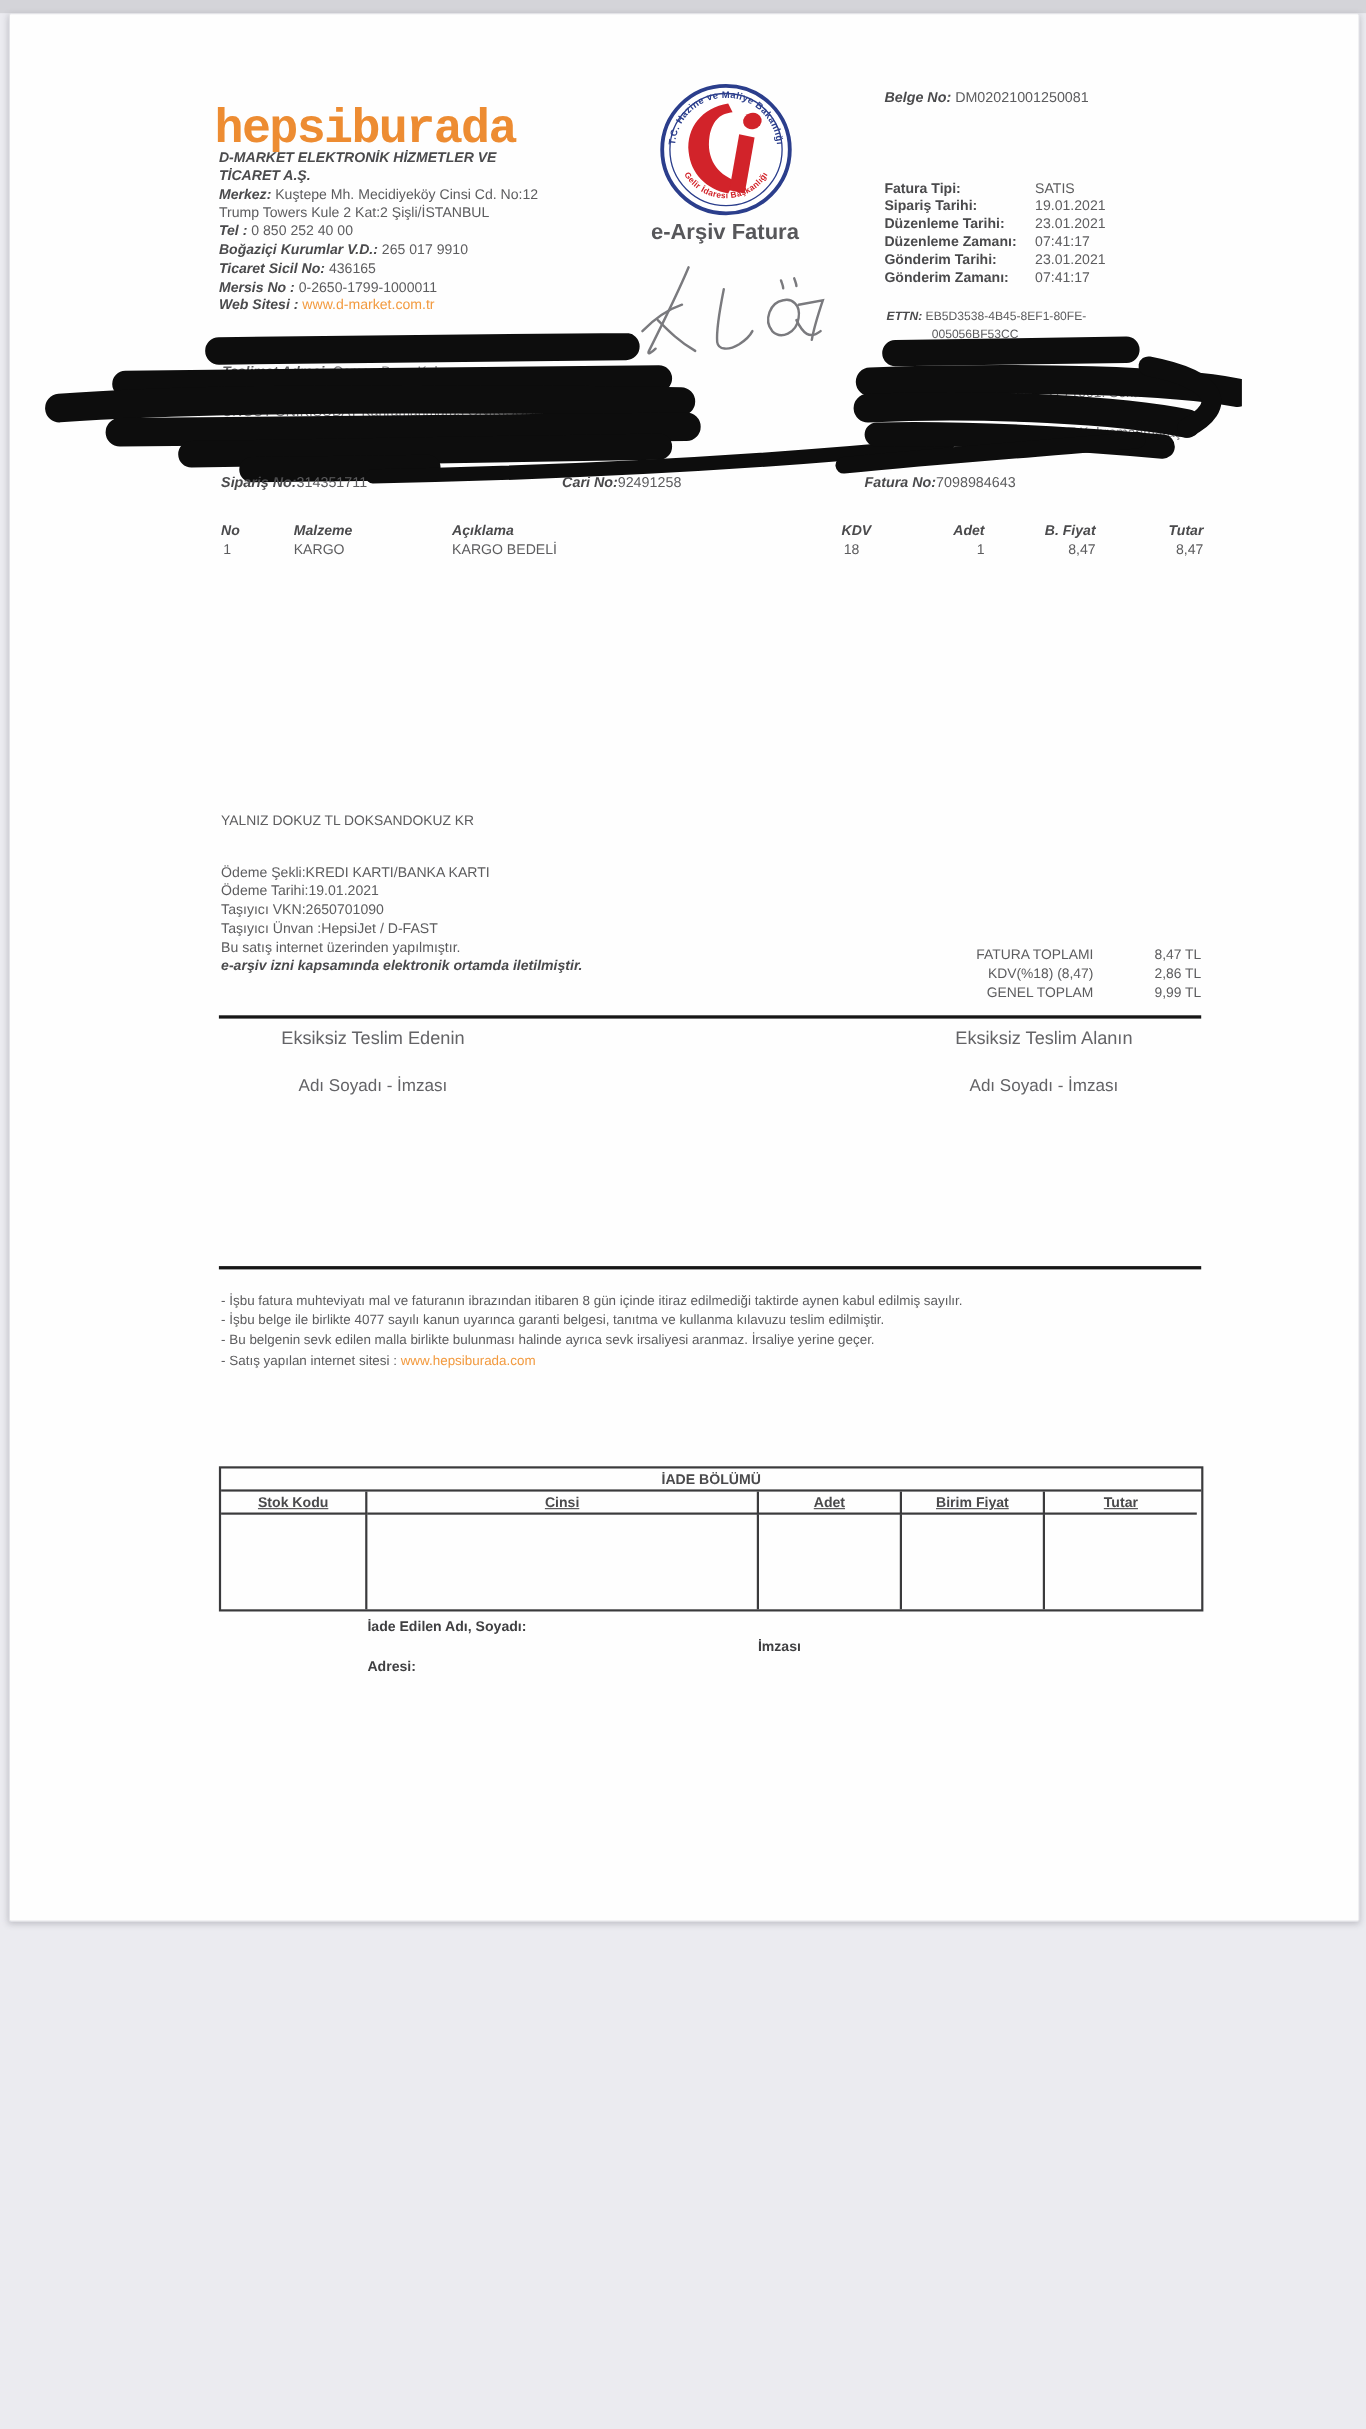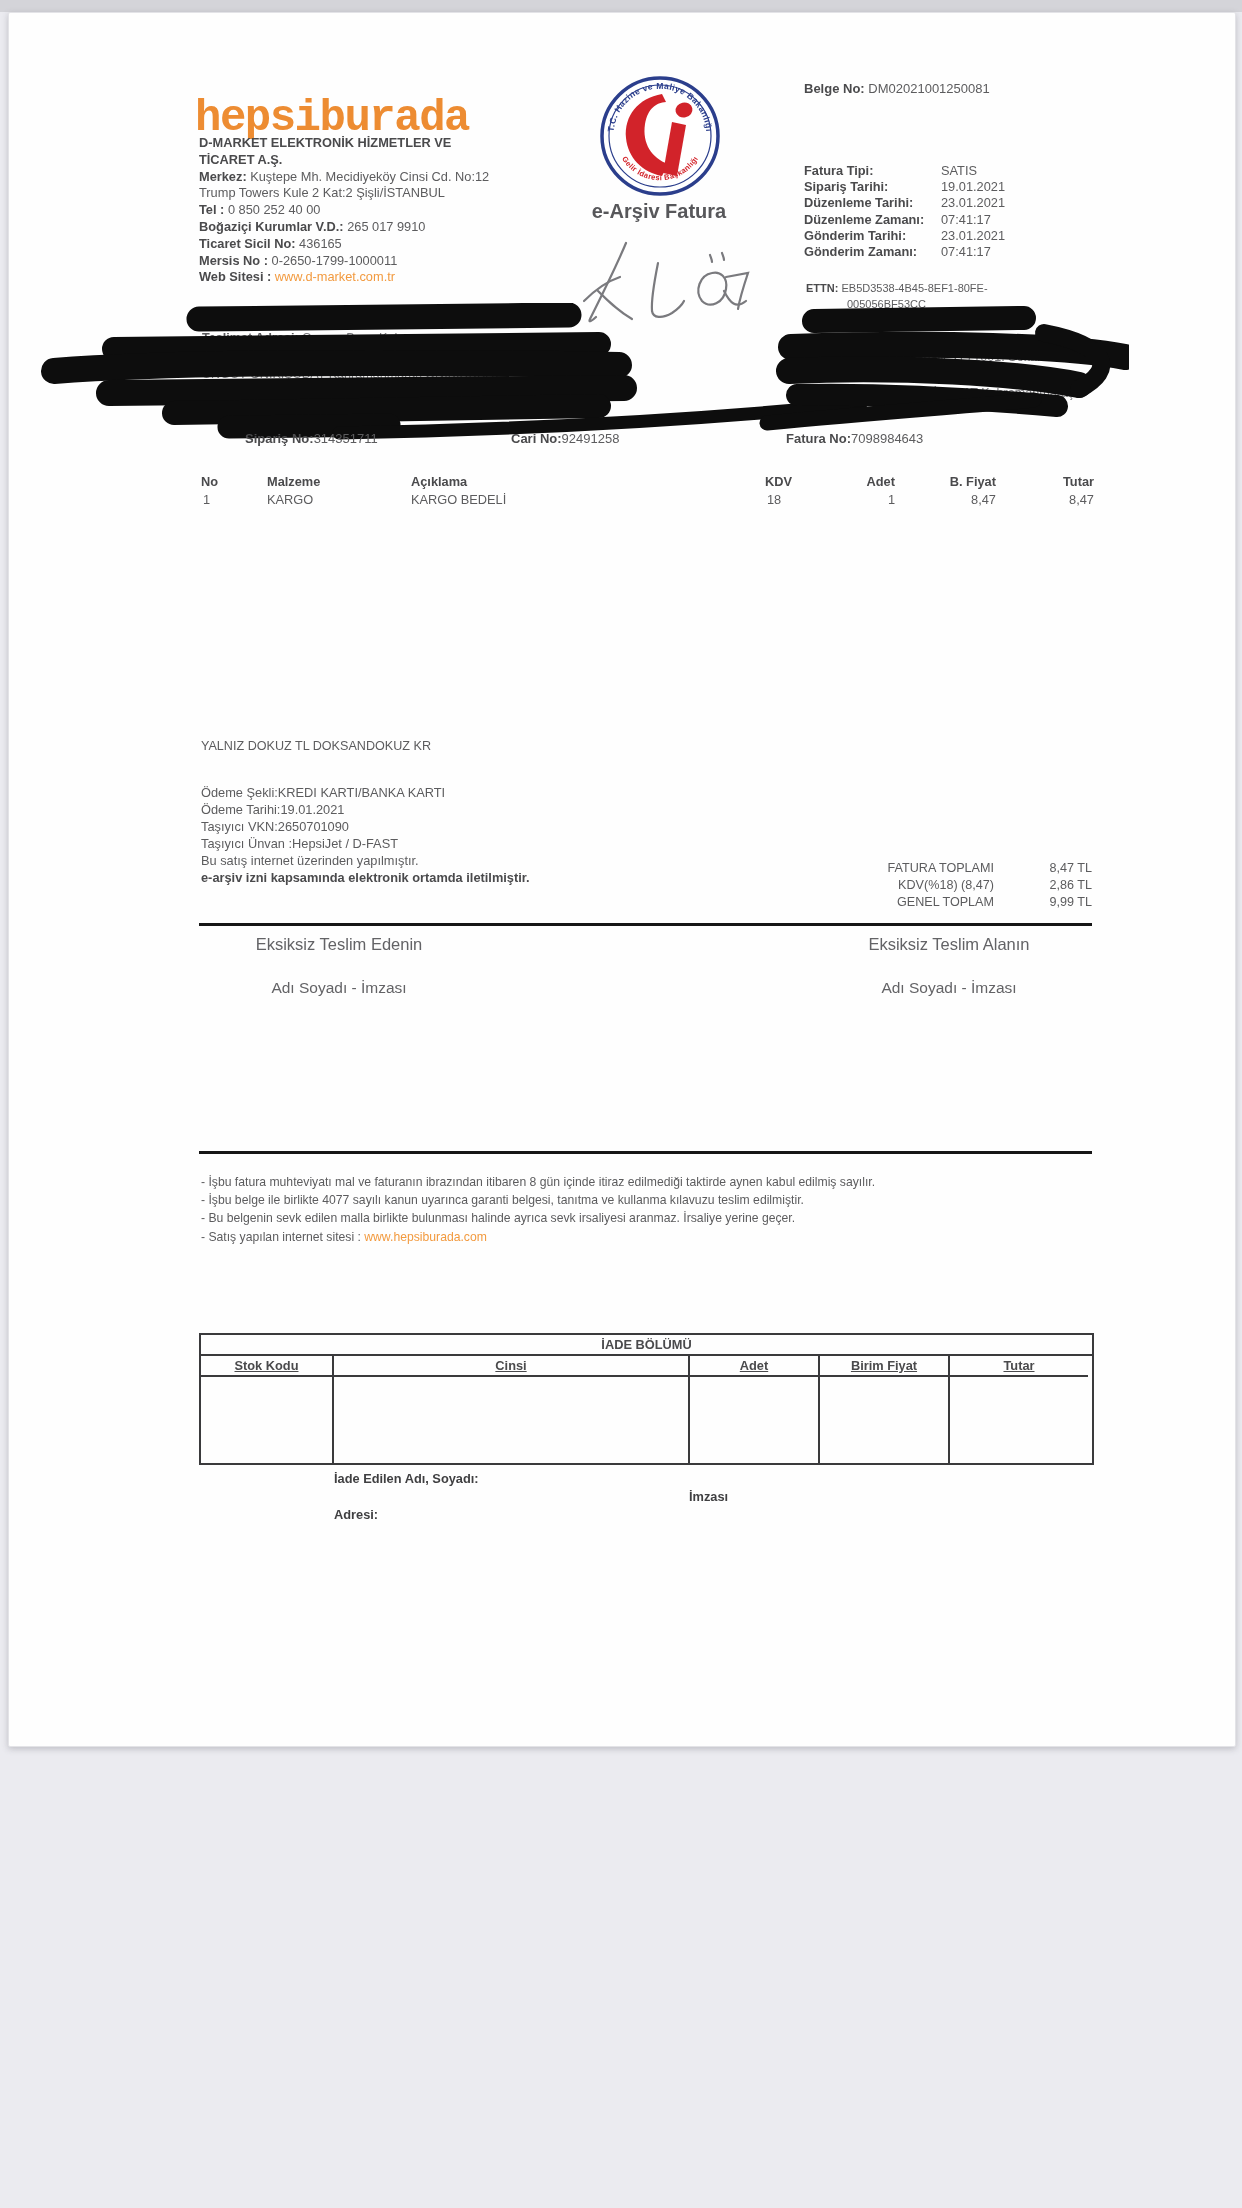--- a/index.html
+++ b/index.html
@@ -10,21 +10,21 @@
     color:var(--ink,#5c5c5e);
     -webkit-font-smoothing:antialiased;
   }
   .top-band{position:absolute;top:0;left:0;right:0;height:12px;background:#d4d4d9;}
   .page{
     position:absolute;left:8px;top:12px;width:1226px;height:1733px;
     background:#fefefe;border:1px solid #e3e3e7;border-radius:2px;
     box-shadow:0 2px 6px rgba(60,60,70,.25);
   }
   .abs{position:absolute;}
-  .b{font-weight:700;color:var(--ink-bold,#4b4b4d);}
+  .b{font-weight:700;color:var(--ink-bold,#4b4b4d);font-style:italic;}
   .logo{font-size:44px;font-weight:700;letter-spacing:-1.5px;color:var(--accent-orange,#ed8c32);}
   .company{font-size:12.8px;line-height:16.8px;white-space:nowrap;}
   .link{color:var(--link-orange,#f29a3f);text-decoration:none;cursor:pointer;}
   .doc-type{font-size:20px;font-weight:600;color:#57575a;text-align:center;}
   .belge{font-size:13px;white-space:nowrap;}
   .info{font-size:12.8px;line-height:16.2px;white-space:nowrap;}
   .info .lbl{display:inline-block;width:137px;font-weight:700;color:var(--ink-bold,#4b4b4d);}
   .ettn{font-size:11px;line-height:15.5px;white-space:nowrap;}
   .addr{font-size:12.6px;line-height:18px;white-space:nowrap;color:#77777a;}
   .refs{font-size:13px;white-space:nowrap;}
@@ -145,21 +145,21 @@
       <path d="M190,124 L350,122" stroke-width="23"></path>
       <path d="M300,130 C520,126 690,114 822,101" stroke-width="13"></path>
       <path d="M775,18 L985,15" stroke-width="24"></path>
       <path d="M752,44 C900,39 1030,43 1086,54" stroke-width="26"></path>
       <path d="M750,68 C860,63 980,70 1040,82" stroke-width="26"></path>
       <path d="M758,92 C850,90 950,97 1018,103" stroke-width="22"></path>
       <path d="M1005,30 C1068,42 1078,66 1040,86" stroke-width="18"></path>
       <path d="M728,120 C830,110 930,103 995,97" stroke-width="15"></path>
     </svg>
 
-    <div class="abs refs" style="left:192px;top:418px;margin-left:44px;">
+    <div class="abs refs" style="left:192px;top:418px;">
       <span class="b">Sipariş No:</span><span>314351711</span>
     </div>
     <div class="abs refs" style="left:502px;top:418px;">
       <span class="b">Cari No:</span><span>92491258</span>
     </div>
     <div class="abs refs" style="left:755px;top:418px;padding-left:22px;">
       <span class="b">Fatura No:</span><span>7098984643</span>
     </div>
 
     <div>

